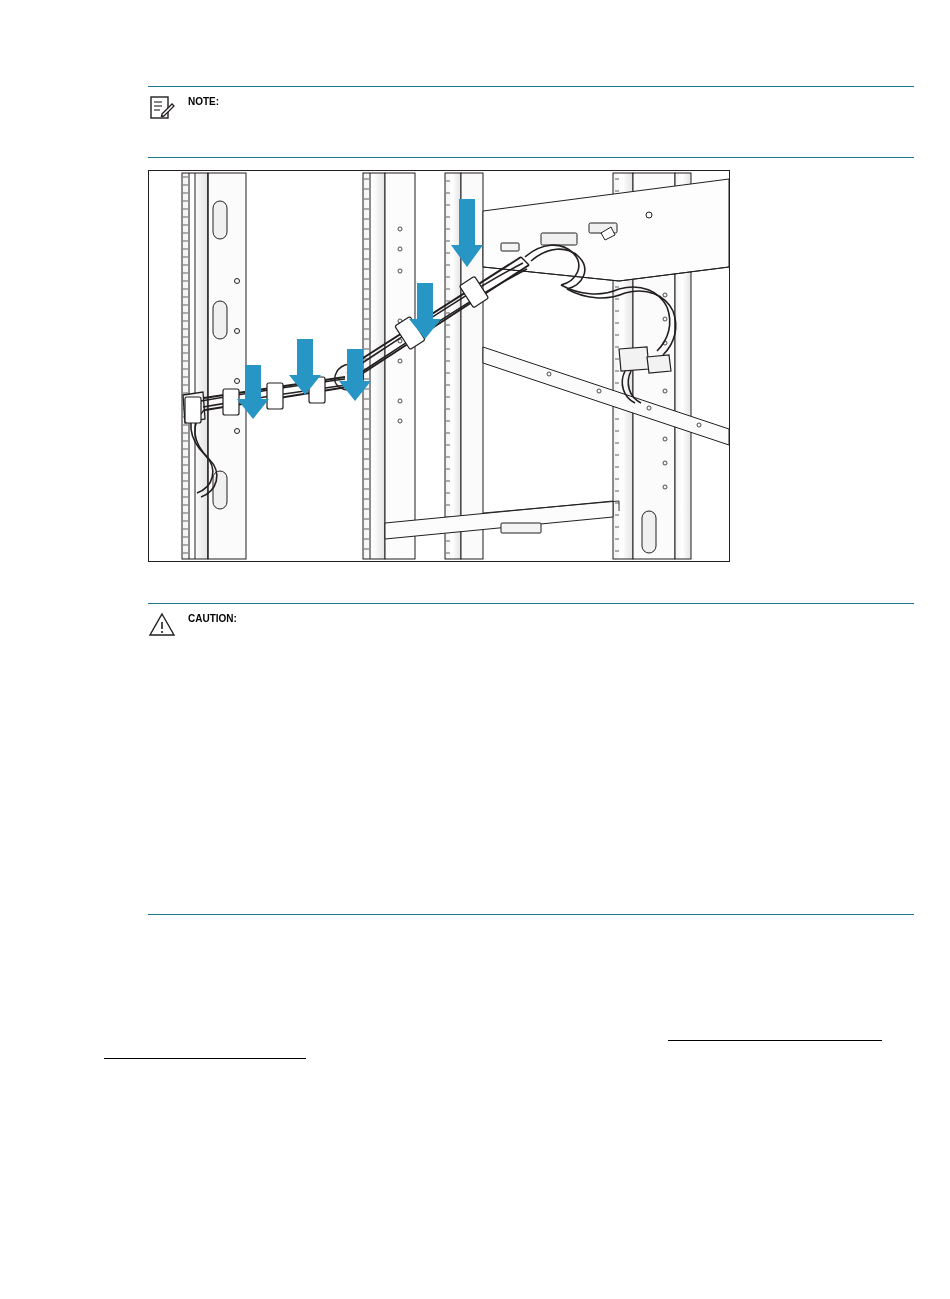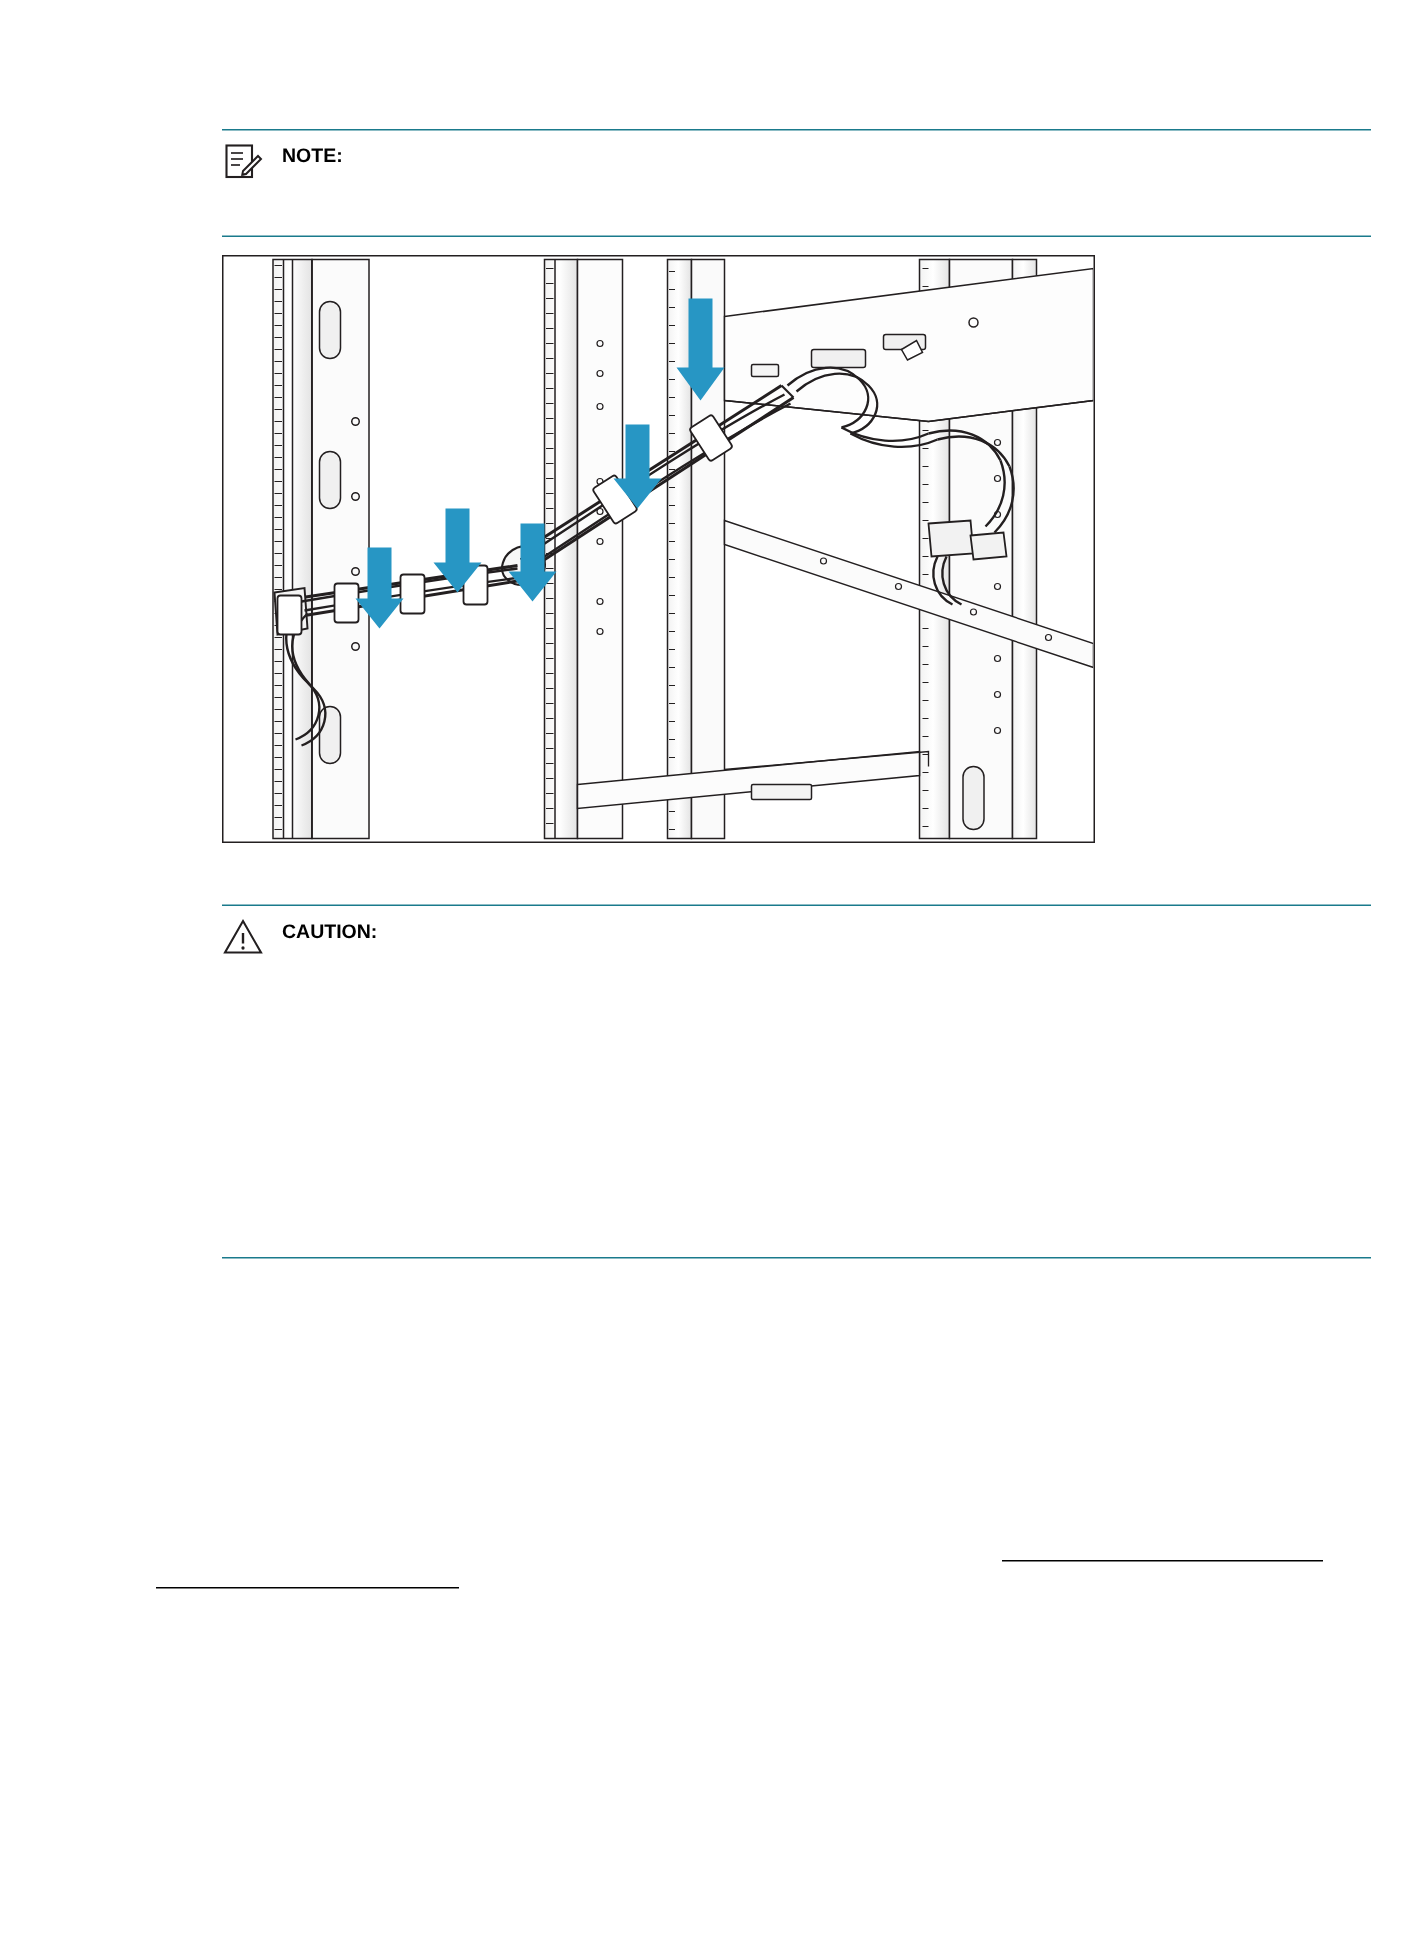--- a/index.html
+++ b/index.html
@@ -38,40 +38,40 @@
     left: 0;
     top: 8px;
     width: 28px;
     height: 28px;
   }
   .adm-body {
     position: absolute;
     left: 40px;
     right: 6px;
     top: 8px;
-    font-size: 13px;
+    font-size: 10px;
     line-height: 1.5;
   }
   .adm-title {
     font-weight: bold;
   }
 
   
   #note-box {
     left: 148px;
     top: 86px;
     width: 766px;
     height: 72px;
   }
   
   #caution-box {
     left: 148px;
     top: 603px;
     width: 766px;
-    height: 236px;
+    height: 312px;
   }
 
   
   .figure {
     position: absolute;
     left: 148px;
     top: 170px;
     width: 582px;
     height: 392px;
     border: 1px solid #231f20;

